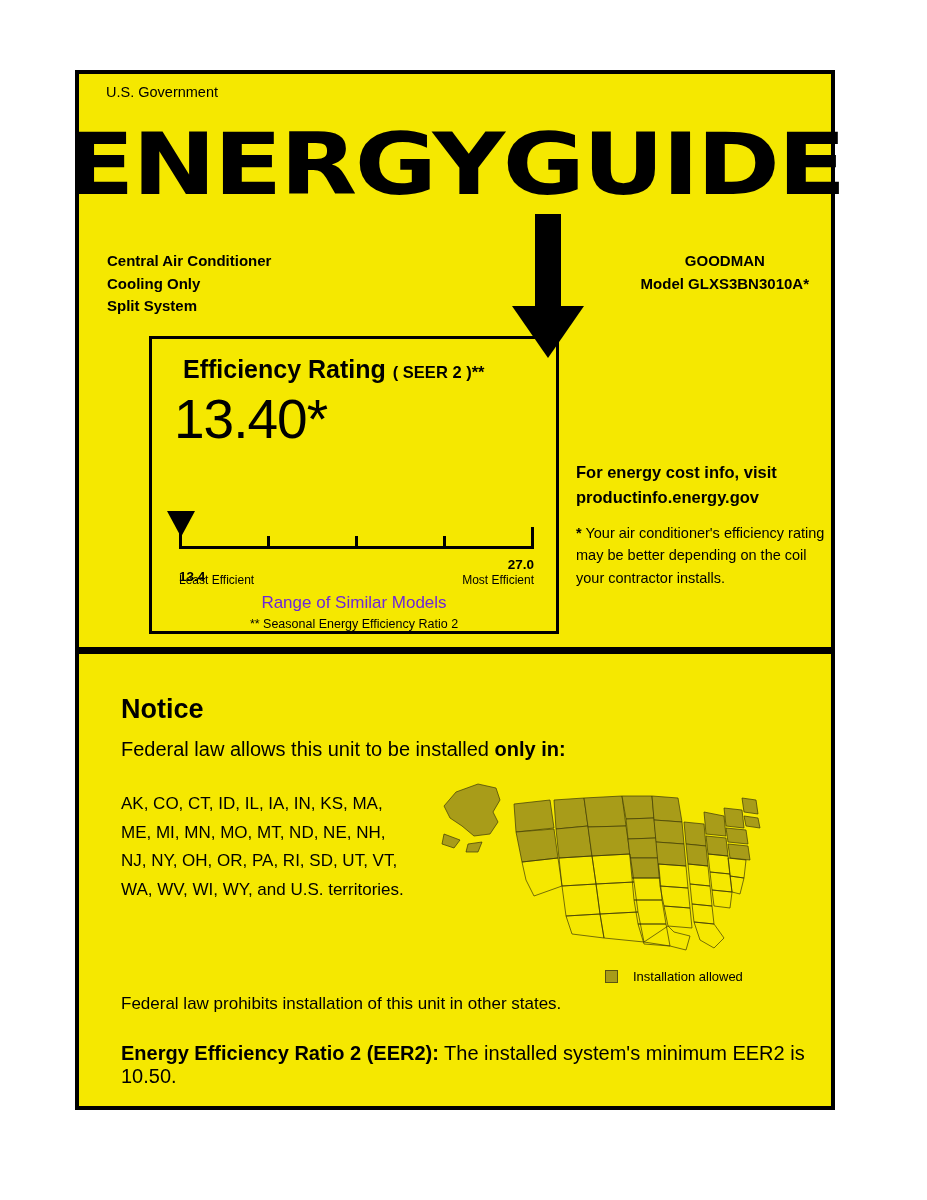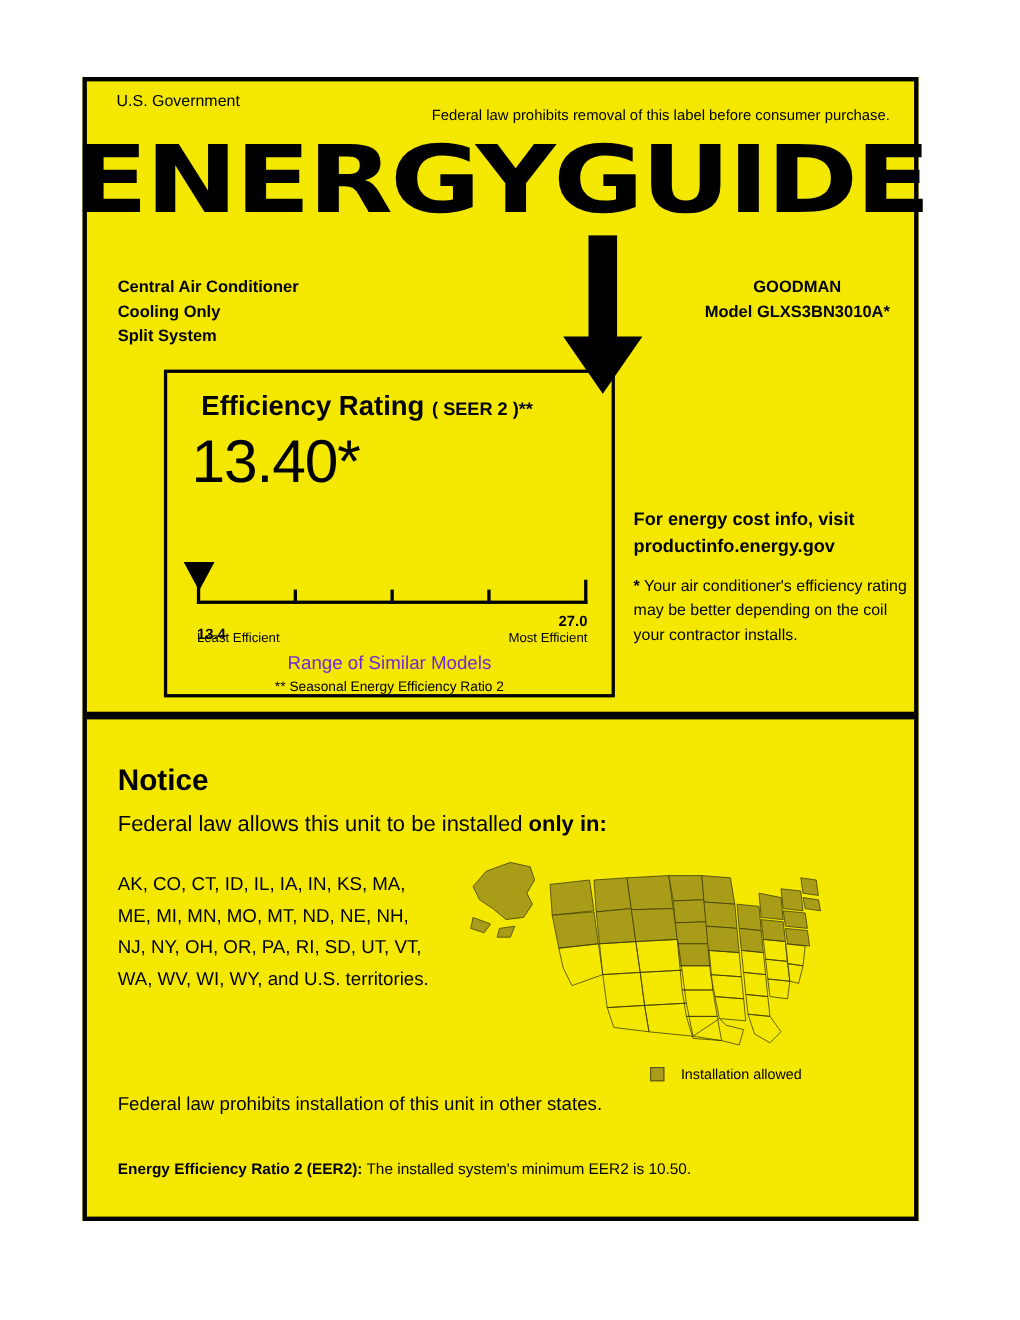--- a/index.html
+++ b/index.html
@@ -241,20 +241,21 @@
     line-height: 1.55;
     color: #000;
     width: 250px;
   }
   .asterisk-note b { font-weight: bold; }
 
   
   .bottom-section {
     position: relative;
     height: 446px;
+    margin-left: 14px;
   }
   .notice-title {
     position: absolute;
     left: 28px;
     top: 40px;
     font-size: 27px;
     font-weight: bold;
     color: #000;
   }
   .notice-sub {
@@ -304,35 +305,34 @@
   .prohibit-line {
     position: absolute;
     left: 28px;
     top: 340px;
     font-size: 17px;
     color: #000;
   }
   .eer-line {
     position: absolute;
     left: 28px;
-    top: 400px;
-    font-size: 14px;
+    top: 388px;
+    font-size: 20px;
     color: #000;
   }
   .eer-line b { font-weight: bold; }
 </style>
 </head>
 <body>
 
 <div class="label">
 
   <div class="top-section">
 
     <div class="gov-text">U.S. Government</div>
-    <div class="fed-law-top">Federal law prohibits removal of this label before consumer purchase.</div>
 
     <div class="wordmark">ENERGYGUIDE</div>
 
     <div class="big-arrow">
       <div class="stem"></div>
       <div class="head"></div>
     </div>
 
     <div class="product-type">
       <div>Central Air Conditioner</div>

